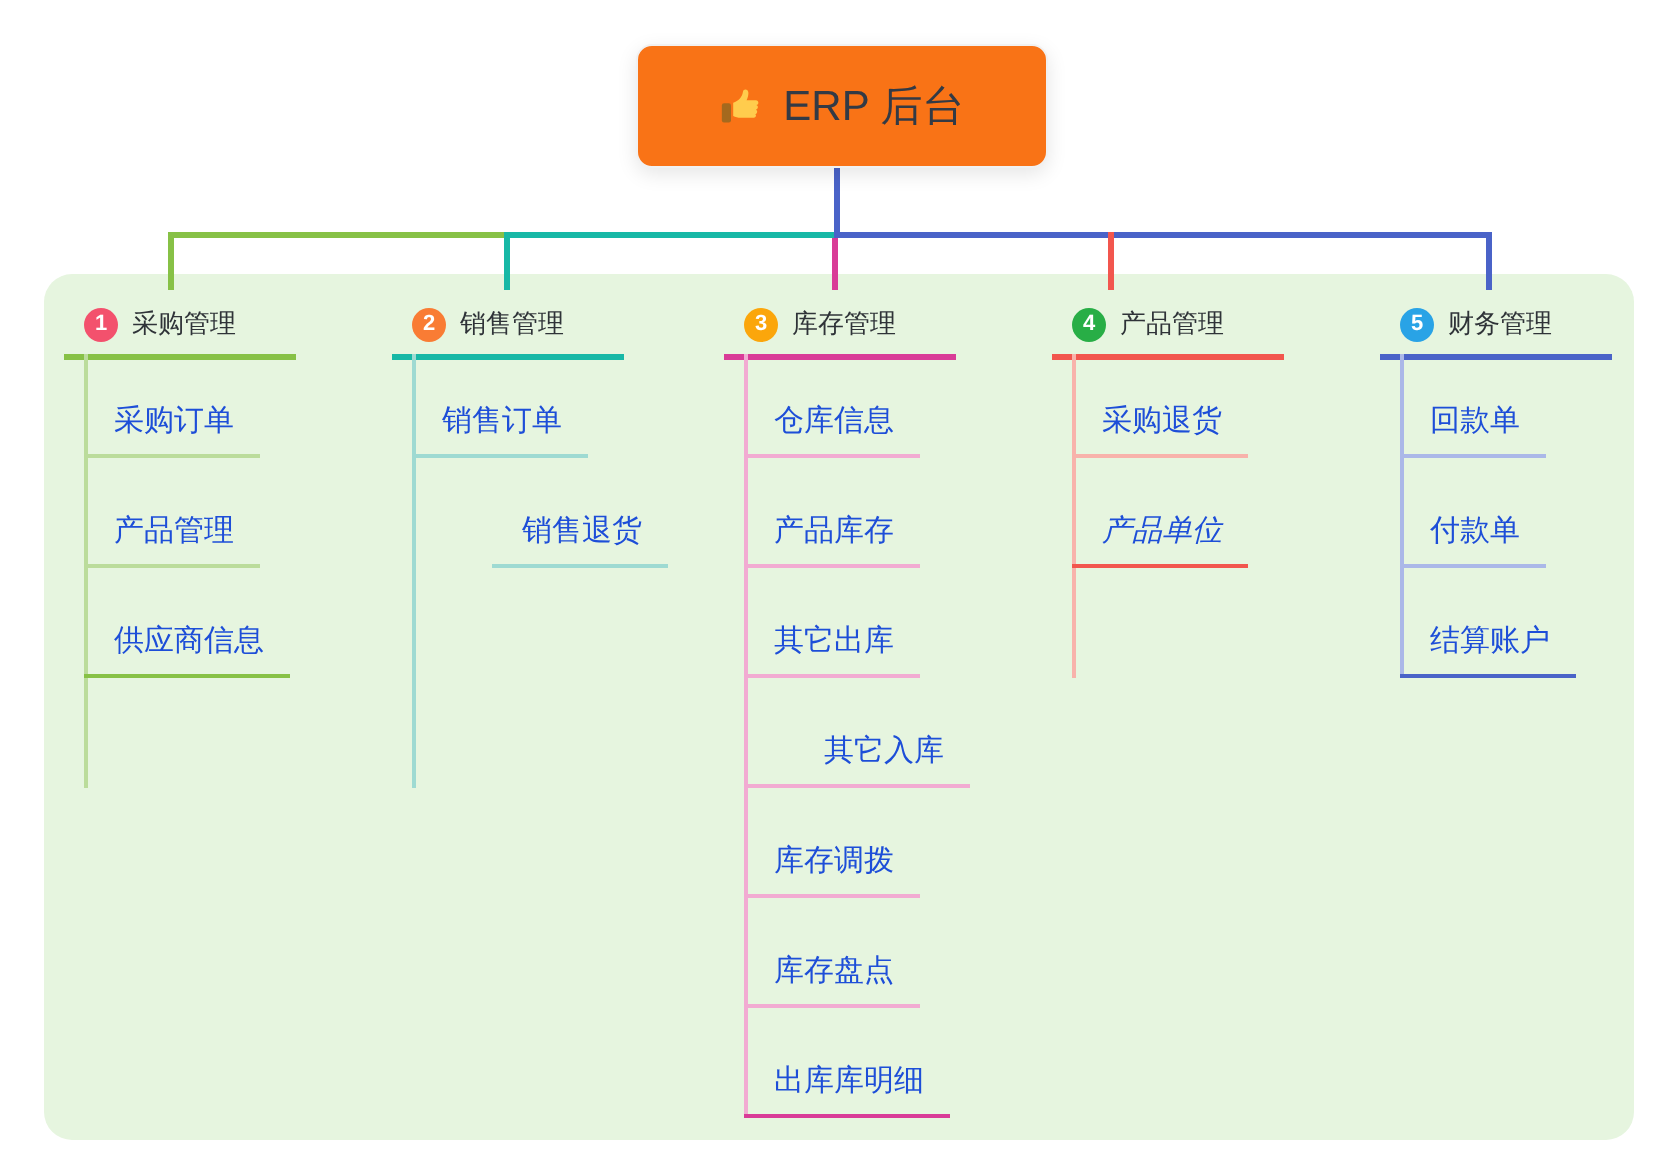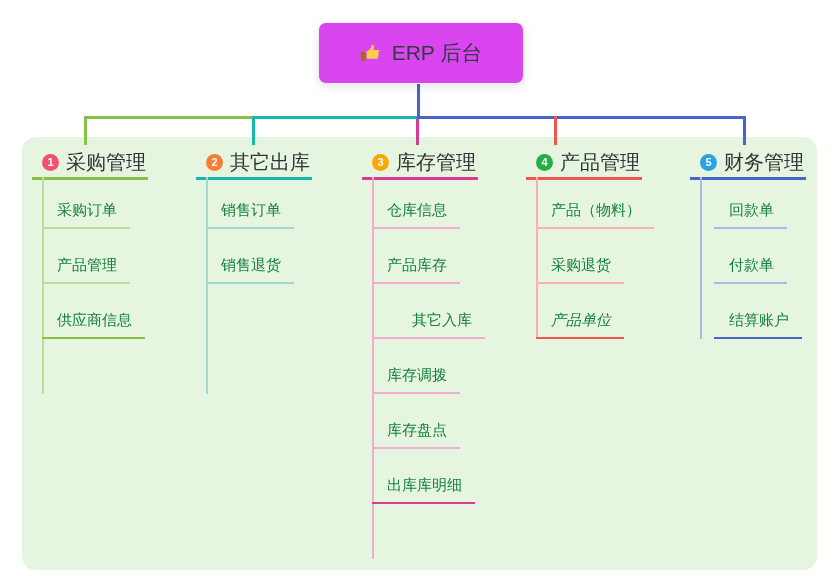--- a/index.html
+++ b/index.html
@@ -5,21 +5,21 @@
   html,body{margin:0;padding:0;background:#ffffff;}
   body{
     width:839px;height:588px;position:relative;overflow:hidden;
     font-family:"Liberation Sans","DejaVu Sans",sans-serif;color:#333;
   }
   .canvas{position:absolute;inset:0;}
 
   
   .root-node{
     position:absolute;left:318px;top:22px;width:204px;height:60px;
-    background:#d946ef;border:1px solid #f1f1f1;border-radius:8px;
+    background:#f97316;border:1px solid #f1f1f1;border-radius:8px;
     box-shadow:0 3px 10px rgba(0,0,0,.10);
     display:flex;align-items:center;justify-content:center;gap:10px;
     font-size:21px;font-weight:500;color:#333a45;cursor:pointer;z-index:3;
   }
   .thumb{display:flex;align-items:center;}
 
   
   .panel{
     position:absolute;left:22px;top:137px;width:795px;height:433px;
     background:#E6F5DF;border-radius:14px;z-index:0;
@@ -28,35 +28,35 @@
   
   .seg{position:absolute;z-index:1;}
 
   
   .branch{position:absolute;z-index:2;}
   .branch-header{
     position:absolute;height:30px;width:106px;
     display:flex;align-items:center;gap:7px;padding-left:10px;
     border-bottom:3px solid #000;cursor:pointer;
   }
-  .branch-label{font-size:20px;font-weight:500;color:#2f3338;white-space:nowrap;font-family:Liberation Mono, monospace;}
+  .branch-label{font-size:13px;font-weight:500;color:#2f3338;white-space:nowrap;font-family:Liberation Mono, monospace;}
   .badge{
     width:17px;height:17px;border-radius:50%;flex:0 0 17px;
     display:flex;align-items:center;justify-content:center;
     color:#fff;font-size:11px;font-weight:bold;line-height:1;
   }
   .spine{position:absolute;width:2px;z-index:1;}
   ul.items{
     position:absolute;margin:0;padding:0;list-style:none;z-index:2;
   }
   ul.items li{
     box-sizing:border-box;height:55px;width:max-content;
     display:flex;align-items:flex-end;
     padding:0 13px 7px 15px;border-bottom:2px solid #ccc;
-    font-size:15px;color:#15803d;white-space:nowrap;cursor:pointer;
+    font-size:15px;color:#1d4ed8;white-space:nowrap;cursor:pointer;
   }
 </style>
 </head>
 <body>
 
 <div class="canvas">
 
   <div class="panel" style="background: rgb(230, 245, 223);"></div>
 
   <div id="connectors">
@@ -91,64 +91,64 @@
     <ul class="items" style="left: 42px; top: 174px;">
           <li style="border-bottom-color: rgb(187, 220, 155);">采购订单</li>
           <li style="border-bottom-color: rgb(187, 220, 155);">产品管理</li>
           <li style="border-bottom-color: rgb(135, 193, 70);">供应商信息</li>
         </ul>
   </div>
 
   <div class="branch">
     <div class="branch-header" style="left: 196px; top: 147px; border-bottom-color: rgb(23, 184, 166);">
       <span class="badge" style="background: rgb(249, 124, 52);">2</span>
-      <span class="branch-label">其它出库</span>
+      <span class="branch-label">销售管理</span>
     </div>
     <div class="spine" style="left: 206px; top: 177px; height: 217px; background: rgb(158, 218, 210);"></div>
     <ul class="items" style="left: 206px; top: 174px;">
           <li style="border-bottom-color: rgb(158, 218, 210);">销售订单</li>
-          <li style="border-bottom-color: rgb(158, 218, 210);">销售退货</li>
+          <li style="border-bottom-color: rgb(158, 218, 210); margin-left: 40px;">销售退货</li>
         </ul>
   </div>
 
   <div class="branch">
     <div class="branch-header" style="left: 362px; top: 147px; border-bottom-color: rgb(217, 60, 151);">
       <span class="badge" style="background: rgb(251, 166, 11);">3</span>
       <span class="branch-label">库存管理</span>
     </div>
     <div class="spine" style="left: 372px; top: 177px; height: 382px; background: rgb(242, 171, 210);"></div>
     <ul class="items" style="left: 372px; top: 174px;">
           <li style="border-bottom-color: rgb(242, 171, 210);">仓库信息</li>
           <li style="border-bottom-color: rgb(242, 171, 210);">产品库存</li>
+          <li style="border-bottom-color: rgb(242, 171, 210);">其它出库</li>
           <li style="border-bottom-color: rgb(242, 171, 210); padding-left: 40px;">其它入库</li>
           <li style="border-bottom-color: rgb(242, 171, 210);">库存调拨</li>
           <li style="border-bottom-color: rgb(242, 171, 210);">库存盘点</li>
           <li style="border-bottom-color: rgb(217, 60, 151);">出库库明细</li>
         </ul>
   </div>
 
   <div class="branch">
     <div class="branch-header" style="left: 526px; top: 147px; border-bottom-color: rgb(242, 86, 78);">
       <span class="badge" style="background: rgb(40, 174, 70);">4</span>
       <span class="branch-label">产品管理</span>
     </div>
     <div class="spine" style="left: 536px; top: 177px; height: 162px; background: rgb(248, 178, 171);"></div>
     <ul class="items" style="left: 536px; top: 174px;">
-          <li style="border-bottom-color: rgb(248, 178, 171);">产品（物料）</li>
           <li style="border-bottom-color: rgb(248, 178, 171);">采购退货</li>
           <li style="border-bottom-color: rgb(242, 86, 78); font-style: italic;">产品单位</li>
         </ul>
   </div>
 
   <div class="branch">
     <div class="branch-header" style="left: 690px; top: 147px; border-bottom-color: rgb(74, 99, 200);">
       <span class="badge" style="background: rgb(41, 163, 230);">5</span>
       <span class="branch-label">财务管理</span>
     </div>
     <div class="spine" style="left: 700px; top: 177px; height: 162px; background: rgb(171, 184, 232);"></div>
-    <ul class="items" style="left: 700px; top: 174px; padding-left: 14px;">
+    <ul class="items" style="left: 700px; top: 174px;">
           <li style="border-bottom-color: rgb(171, 184, 232);">回款单</li>
           <li style="border-bottom-color: rgb(171, 184, 232);">付款单</li>
           <li style="border-bottom-color: rgb(74, 99, 200);">结算账户</li>
         </ul>
   </div>
 </div>
 </div>
 
 </body></html>

